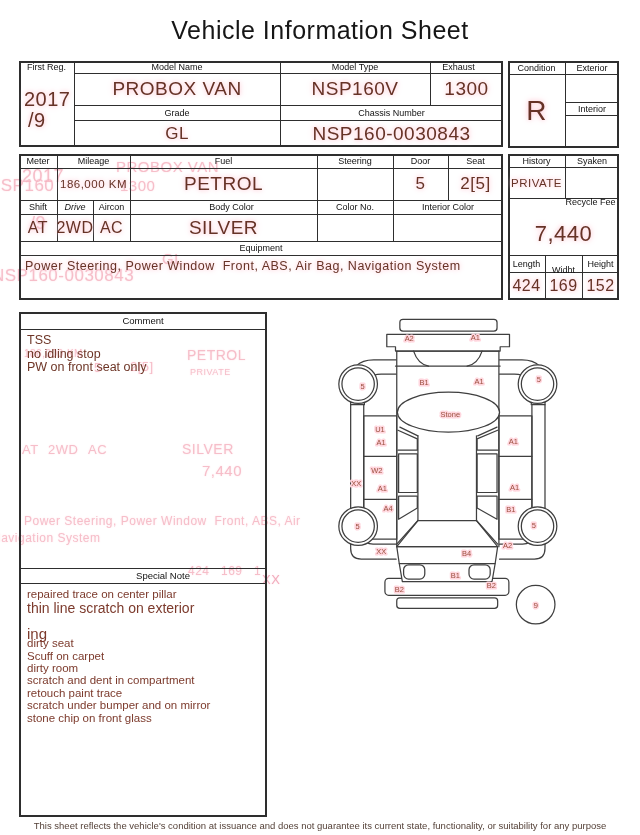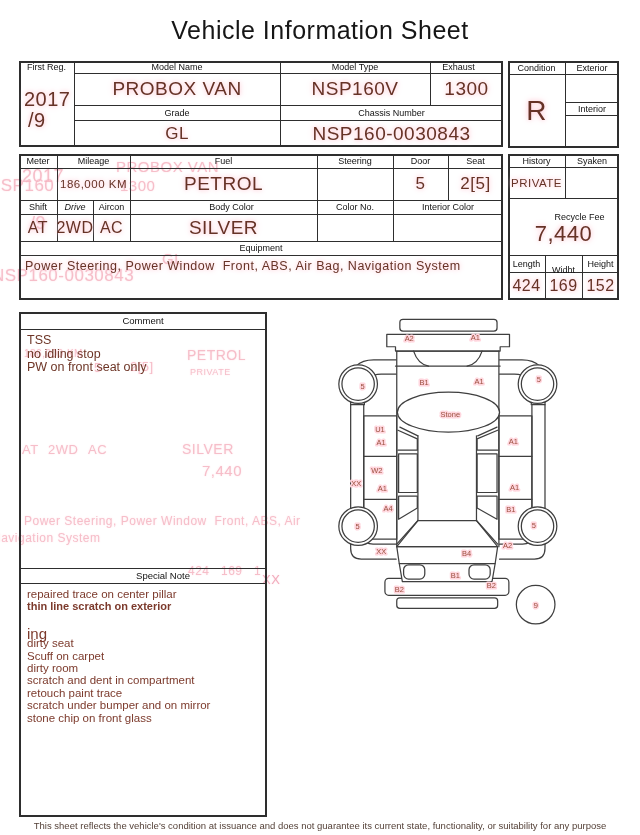--- a/index.html
+++ b/index.html
@@ -145,42 +145,42 @@
   <div class="cell val" style="left:317px;top:214px;width:76px;height:27px;font-size:12px;"></div>
   <div class="cell hdr" style="left:393px;top:200px;width:110px;height:14px;">Interior Color</div>
   <div class="cell val" style="left:393px;top:214px;width:110px;height:27px;font-size:12px;"></div>
   <div class="cell val left top" style="left:19px;top:255px;width:484px;height:45px;font-size:12.5px;padding:4px 0 0 6px;white-space:pre;">Power Steering, Power Window  Front, ABS, Air Bag, Navigation System</div>
   <div class="cell hdr" style="left:19px;top:241px;width:484px;height:14px;">Equipment</div>
 
   <div class="cell hdr" style="left:508px;top:154px;width:57px;height:13px;">History</div>
   <div class="cell val" style="left:508px;top:167px;width:57px;height:31px;font-size:11.5px;">PRIVATE</div>
   <div class="cell hdr" style="left:565px;top:154px;width:54px;height:13px;">Syaken</div>
   <div class="cell val" style="left:565px;top:167px;width:54px;height:31px;font-size:11.5px;"></div>
-  <div class="cell hdr" style="left:508px;top:209px;width:111px;height:15px;padding-left:32px;">Recycle Fee</div>
+  <div class="cell hdr" style="left:508px;top:194px;width:133px;height:15px;padding-left:32px;">Recycle Fee</div>
   <div class="cell val" style="left:508px;top:213px;width:111px;height:42px;font-size:22px;">7,440</div>
   <div class="cell hdr" style="left:508px;top:257px;width:37px;height:14px;">Length</div>
   <div class="cell hdr" style="left:545px;top:257px;width:37px;height:26px;">Widht</div>
   <div class="cell hdr" style="left:582px;top:257px;width:37px;height:14px;">Height</div>
   <div class="cell val" style="left:508px;top:272px;width:37px;height:28px;font-size:16px;">424</div>
   <div class="cell val" style="left:545px;top:272px;width:37px;height:28px;font-size:16px;">169</div>
   <div class="cell val" style="left:582px;top:272px;width:37px;height:28px;font-size:16px;">152</div>
 
   <div class="box" style="left:19px;top:312px;width:248px;height:505px;"></div>
   <div class="hl" style="left:19px;top:329px;width:248px;"></div>
   <div class="hl" style="left:19px;top:568px;width:248px;"></div>
   <div class="hl" style="left:19px;top:583px;width:248px;"></div>
   <div class="cell hdr" style="left:19px;top:313px;width:248px;height:15px;font-size:9.5px;">Comment</div>
   <div class="cell hdr" style="left:19px;top:569px;width:288px;height:13px;font-size:9.5px;">Special Note</div>
 
   <span class="noteline" style="left:27px;top:333px;font-size:12.5px;">TSS</span>
   <span class="noteline" style="left:27px;top:347px;font-size:12.5px;">no idling stop</span>
   <span class="noteline" style="left:27px;top:360px;font-size:12.5px;">PW on front seat only</span>
 
   <span class="noteline snline" style="left:27px;top:588px;font-size:11.5px;">repaired trace on center pillar</span>
-  <span class="noteline snline" style="left:27px;top:600px;font-size:11px;font-weight:bold;">thin line scratch on exterior</span>
+  <span class="noteline snline" style="left:27px;top:600px;font-size:14px;">thin line scratch on exterior</span>
   <span class="noteline snline" style="left:27px;top:625px;font-size:15px;">ing</span>
   <span class="noteline snline" style="left:27px;top:637px;font-size:11.5px;">dirty seat</span>
   <span class="noteline snline" style="left:27px;top:650px;font-size:11.5px;">Scuff on carpet</span>
   <span class="noteline snline" style="left:27px;top:662px;font-size:11.5px;">dirty room</span>
   <span class="noteline snline" style="left:27px;top:674px;font-size:11.5px;">scratch and dent in compartment</span>
   <span class="noteline snline" style="left:27px;top:687px;font-size:11.5px;">retouch paint trace</span>
   <span class="noteline snline" style="left:27px;top:699px;font-size:11.5px;">scratch under bumper and on mirror</span>
   <span class="noteline snline" style="left:27px;top:712px;font-size:11.5px;">stone chip on front glass</span>
 
   <svg width="375" height="512" viewBox="265 310 375 822">

